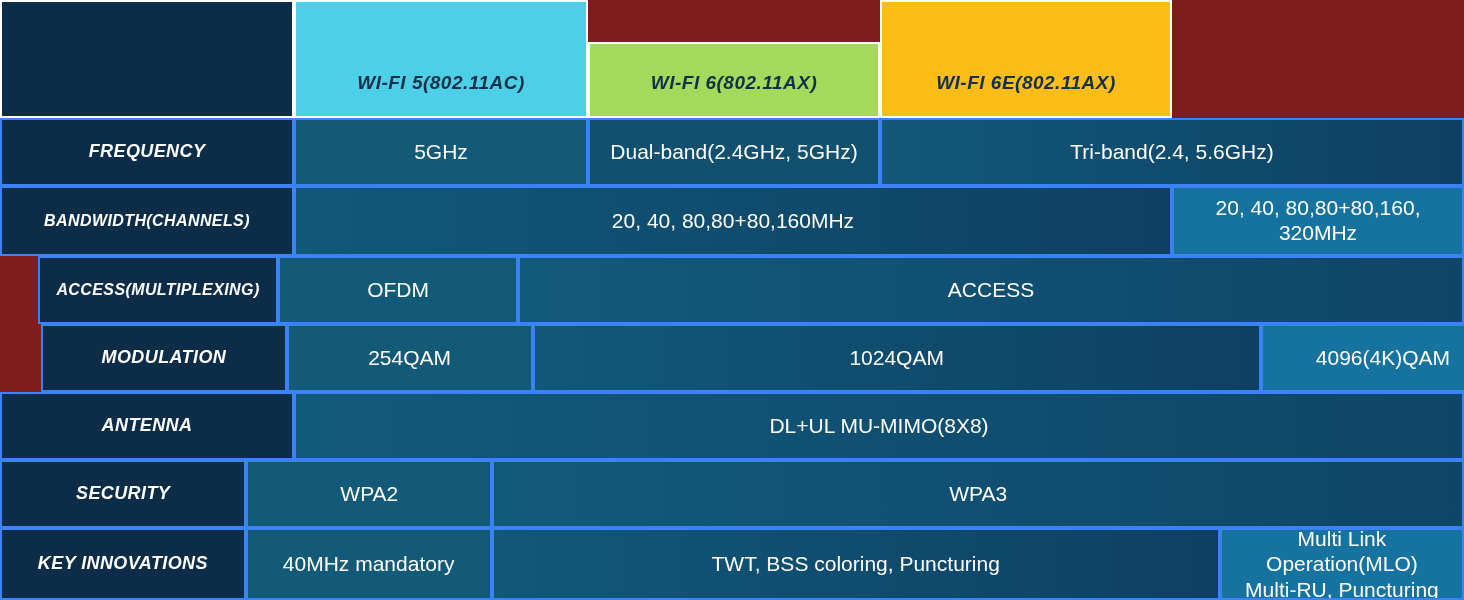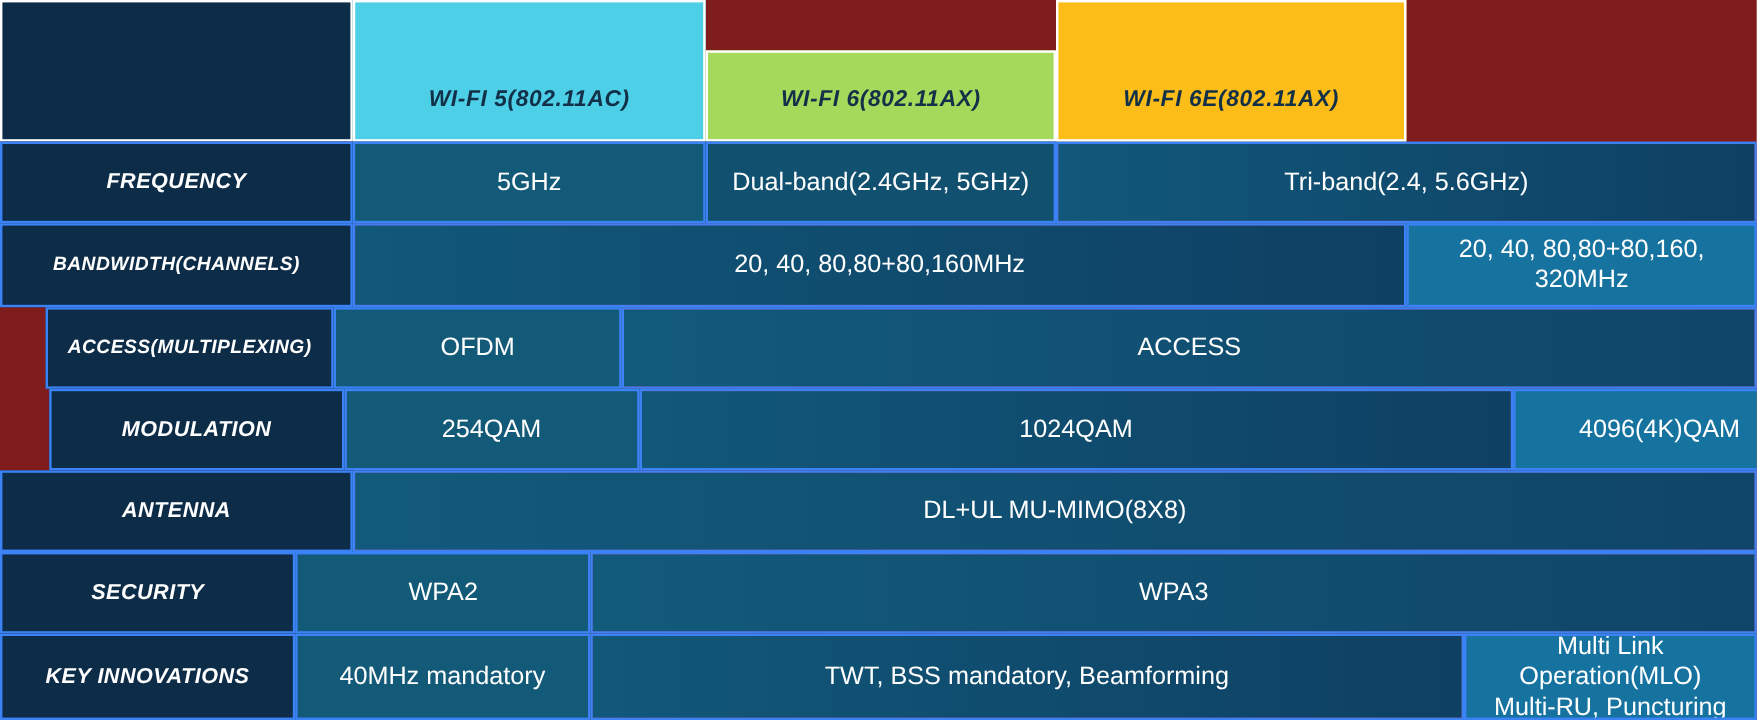--- a/index.html
+++ b/index.html
@@ -141,20 +141,20 @@
 
   <div class="row r-sec">
     <div class="cell label">SECURITY</div>
     <div class="cell w294 v1">WPA2</div>
     <div class="cell w1170 v-wide-b">WPA3</div>
   </div>
 
   <div class="row r-key">
     <div class="cell label">KEY INNOVATIONS</div>
     <div class="cell w294 v1">40MHz mandatory</div>
-    <div class="cell w878 v-wide-a">TWT, BSS mandatory, Beamforming</div>
+    <div class="cell w878 v-wide-a">TWT, BSS coloring, Puncturing</div>
     <div class="cell w292 v-bright two-line">
       <span>Multi Link Operation(MLO)</span>
       <span>Multi-RU, Puncturing</span>
     </div>
   </div>
 
 </div>
 
 </body></html>

